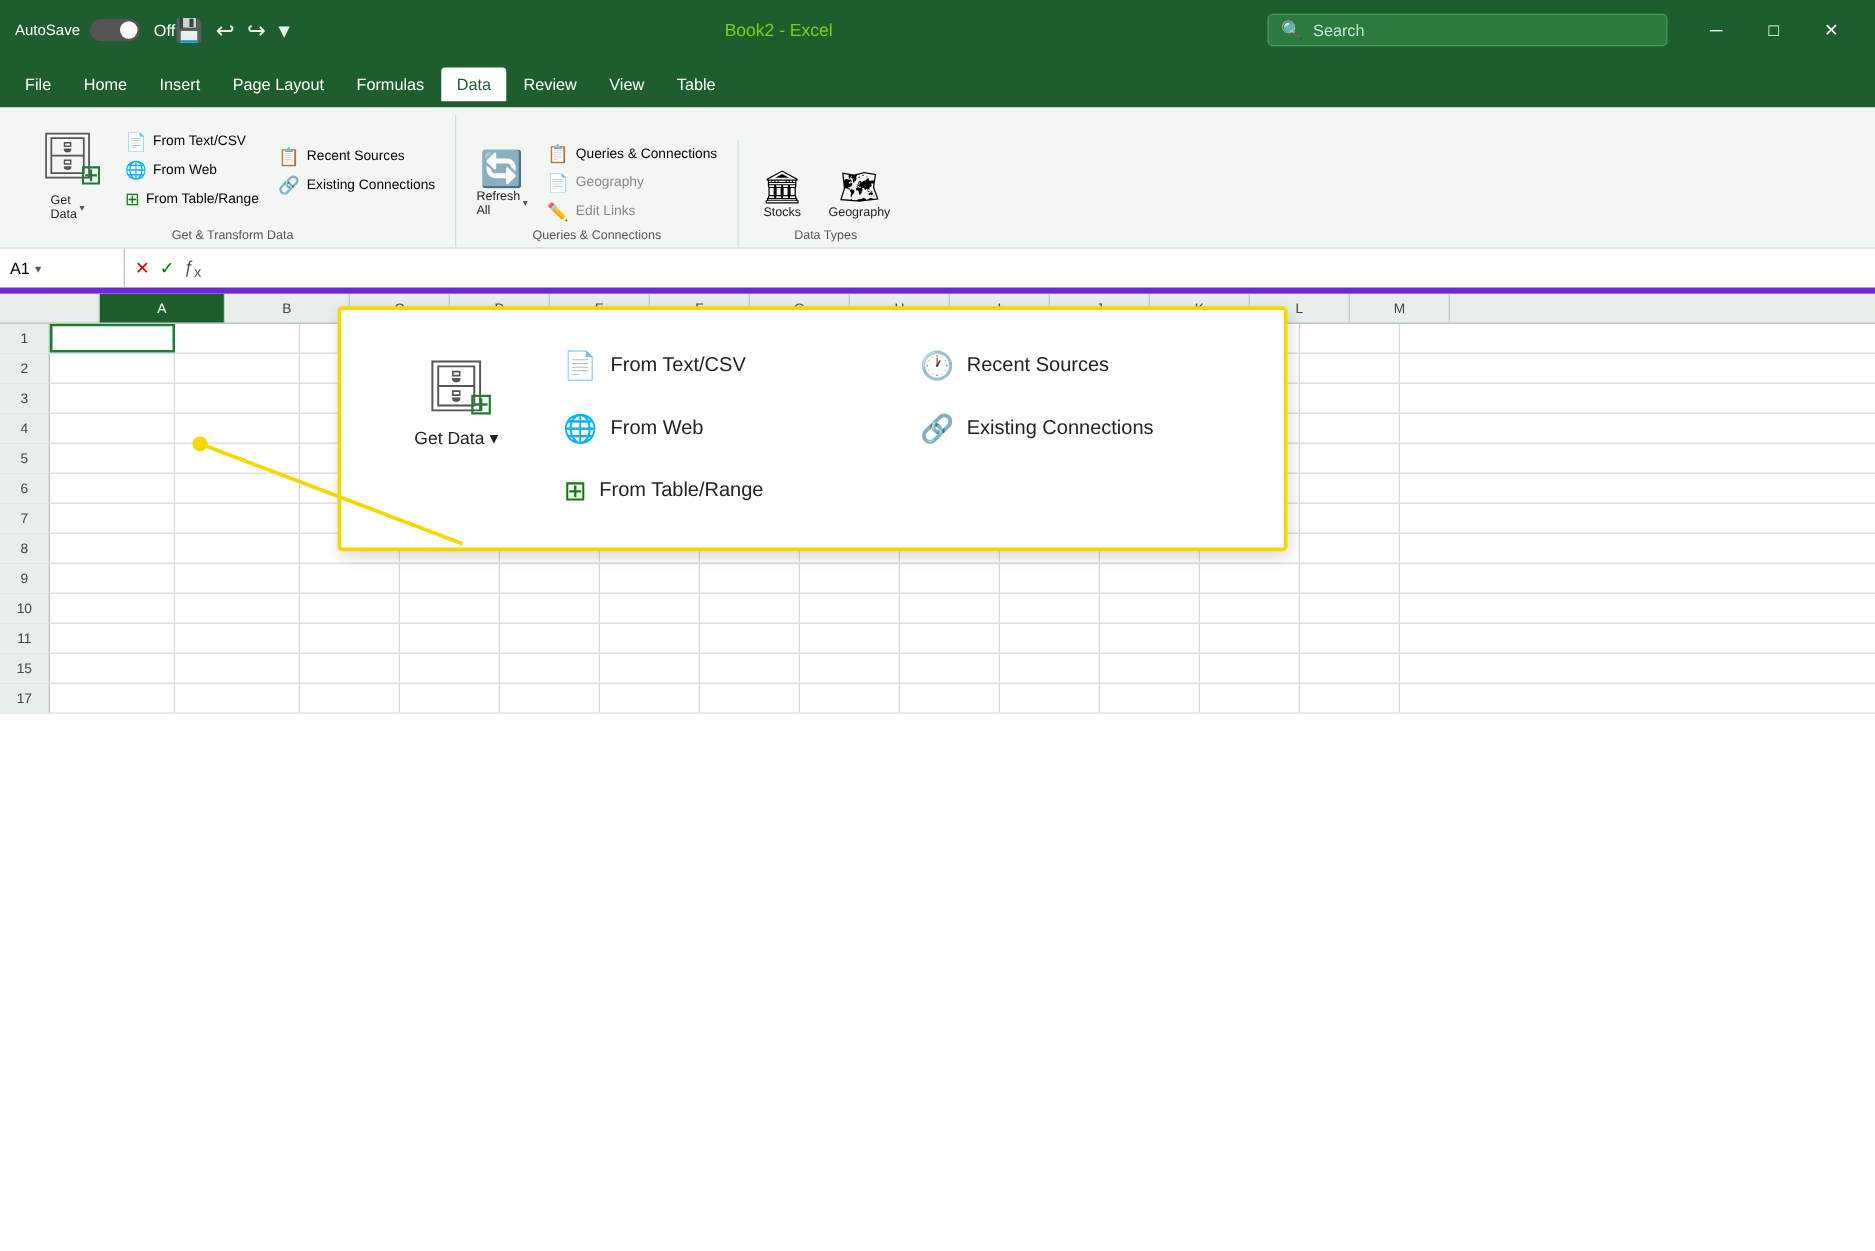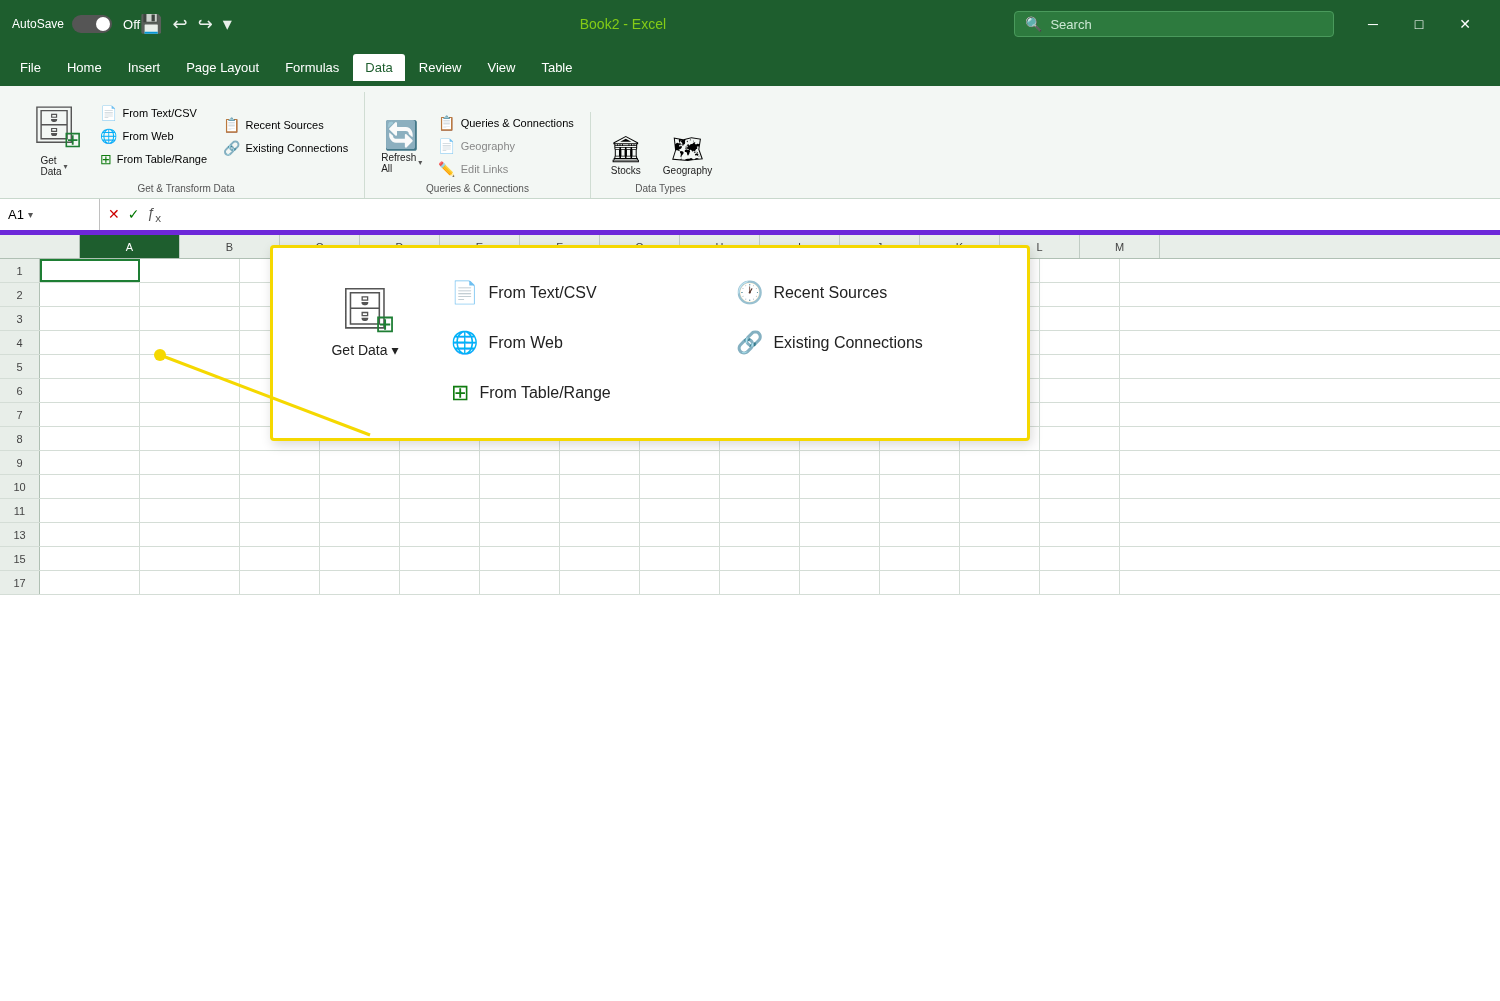--- a/index.html
+++ b/index.html
@@ -694,36 +694,20 @@
         <div class="cell" style="width: 80px;"></div>
         <div class="cell" style="width: 80px;"></div>
         <div class="cell" style="width: 80px;"></div>
         <div class="cell" style="width: 80px;"></div>
         <div class="cell" style="width: 80px;"></div>
         <div class="cell" style="width: 80px;"></div>
         <div class="cell" style="width: 80px;"></div>
         <div class="cell" style="width: 80px;"></div>
       </div>
       <div class="spreadsheet-row">
-        <div class="row-header">13</div>
-        <div class="cell" style="width: 100px;"></div>
-        <div class="cell" style="width: 100px;"></div>
-        <div class="cell" style="width: 80px;"></div>
-        <div class="cell" style="width: 80px;"></div>
-        <div class="cell" style="width: 80px;"></div>
-        <div class="cell" style="width: 80px;"></div>
-        <div class="cell" style="width: 80px;"></div>
-        <div class="cell" style="width: 80px;"></div>
-        <div class="cell" style="width: 80px;"></div>
-        <div class="cell" style="width: 80px;"></div>
-        <div class="cell" style="width: 80px;"></div>
-        <div class="cell" style="width: 80px;"></div>
-        <div class="cell" style="width: 80px;"></div>
-      </div>
-      <div class="spreadsheet-row">
         <div class="row-header">15</div>
         <div class="cell" style="width: 100px;"></div>
         <div class="cell" style="width: 100px;"></div>
         <div class="cell" style="width: 80px;"></div>
         <div class="cell" style="width: 80px;"></div>
         <div class="cell" style="width: 80px;"></div>
         <div class="cell" style="width: 80px;"></div>
         <div class="cell" style="width: 80px;"></div>
         <div class="cell" style="width: 80px;"></div>
         <div class="cell" style="width: 80px;"></div>

